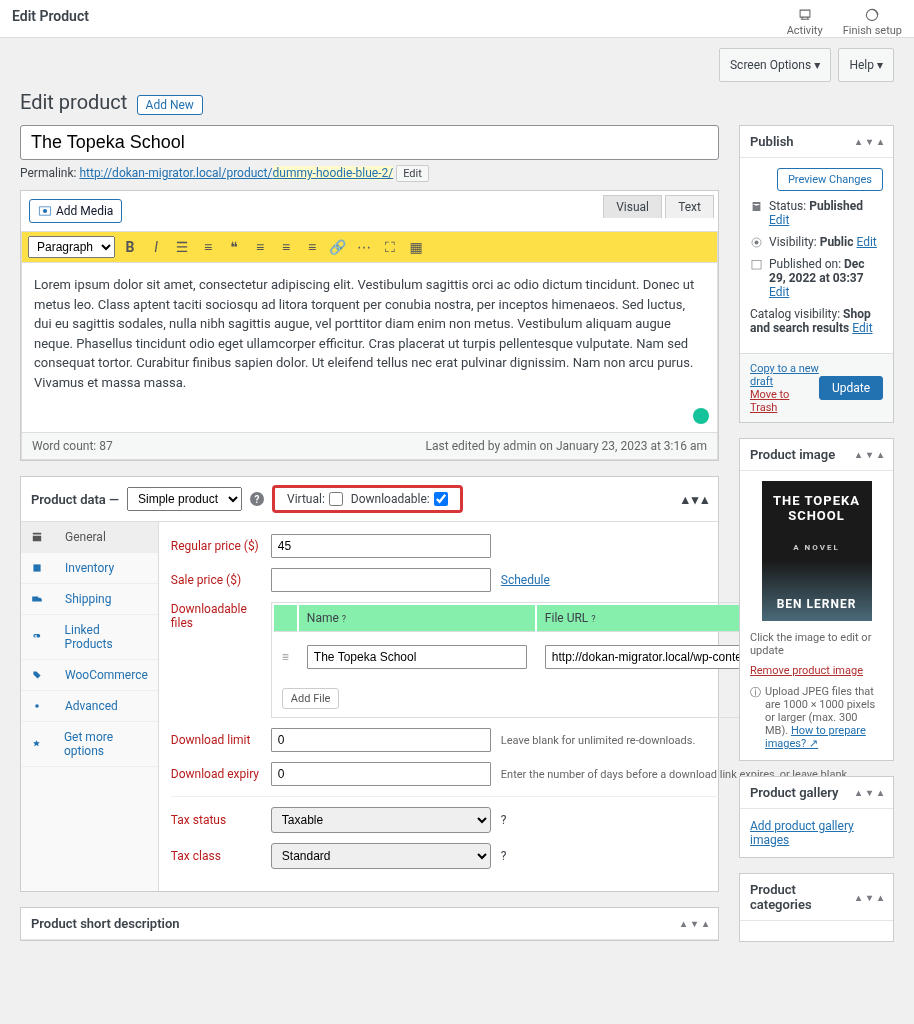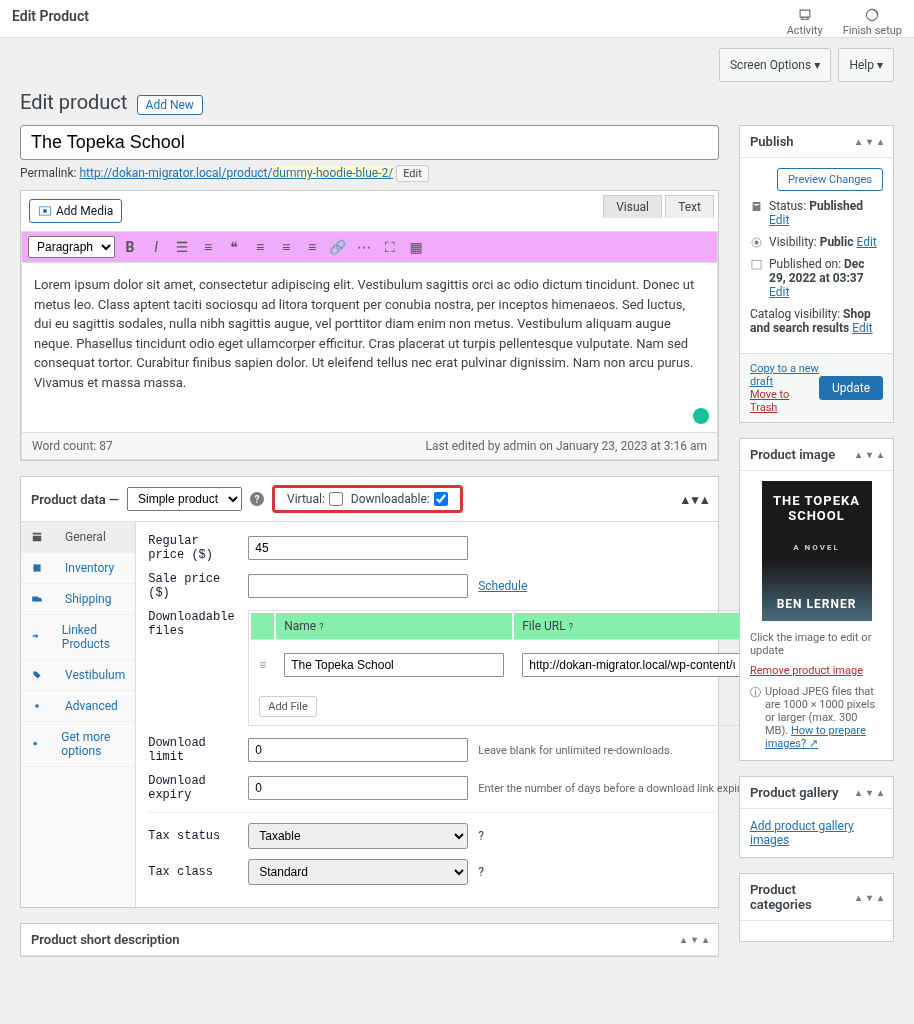--- a/index.html
+++ b/index.html
@@ -38,21 +38,21 @@
 .postbox-hd .ctrls { display: flex; gap: 6px; color: #787c82; }
 .postbox-hd .ctrls span { cursor: pointer; font-size: 10px; }
 .postbox-bd { padding: 10px; }
 
 .media-btn { border: 1px solid #2271b1; color: #0f172a; background: #fff; padding: 4px 8px; font-size: 12px; border-radius: 3px; cursor: pointer; display: inline-flex; align-items: center; gap: 4px; margin: 8px; }
 
 .editor-tabs { float: right; margin: 4px 4px 0 0; }
 .editor-tabs span { display: inline-block; padding: 4px 12px; border: 1px solid #ccc; border-bottom: none; background: #f0f0f1; font-size: 12px; cursor: pointer; }
 .editor-tabs span.active { background: #e5e5e5; }
 
-.toolbar { background: #f0abfc; border: 1px solid #ddd; padding: 4px 6px; display: flex; gap: 4px; align-items: center; clear: both; }
+.toolbar { background: #fde047; border: 1px solid #ddd; padding: 4px 6px; display: flex; gap: 4px; align-items: center; clear: both; }
 .toolbar select { font-size: 12px; padding: 2px 4px; }
 .toolbar .tb-btn { width: 22px; height: 22px; display: inline-flex; align-items: center; justify-content: center; cursor: pointer; color: #555; font-size: 14px; }
 
 .editor-body { min-height: 170px; padding: 12px; font-size: 13px; line-height: 1.5; border: 1px solid #ddd; border-top: none; background: #fff; position: relative; }
 .grammarly { position: absolute; right: 8px; bottom: 8px; width: 16px; height: 16px; background: #15c39a; border-radius: 50%; }
 .statusbar { display: flex; justify-content: space-between; font-size: 12px; color: #666; padding: 6px 10px; background: #f6f7f7; border: 1px solid #ddd; border-top: none; }
 
 .pdata-hd { display: flex; align-items: center; gap: 8px; padding: 8px 10px; border-bottom: 1px solid #ddd; font-weight: 600; }
 .pdata-hd select { font-size: 12px; padding: 3px 6px; }
 .pdata-hd .help { width: 14px; height: 14px; border-radius: 50%; background: #787c82; color:#fff; font-size:10px; display:inline-flex;align-items:center;justify-content:center; }
@@ -63,21 +63,21 @@
 
 .pdata-body { display: flex; }
 .pdata-tabs { width: 140px; border-right: 1px solid #ddd; background: #f9f9f9; }
 .pdata-tabs div { padding: 8px 10px; font-size: 12px; border-bottom: 1px solid #eee; display: flex; align-items: center; gap: 22px; cursor: pointer; }
 .pdata-tabs div.active { background: #eee; color: #555; }
 .pdata-tabs div:not(.active) { color: #2271b1; }
 .pdata-tabs svg { width: 12px; height: 12px; }
 
 .pdata-content { flex: 1; padding: 12px; font-size: 12px; }
 .form-row { display: flex; align-items: center; margin-bottom: 10px; gap: 10px; }
-.form-row label { width: 90px; color: #0f172a; font-family: Liberation Mono, monospace; }
+.form-row label { width: 90px; color: #b91c1c; }
 .form-row input[type=text] { padding: 4px 6px; border: 1px solid #8c8f94; border-radius: 1px; font-size: 12px; width: 220px; }
 .form-row input.short { width: 220px; }
 .form-row select { padding: 4px 6px; border: 1px solid #8c8f94; border-radius: 3px; width: 220px; font-size: 12px; }
 .form-row .hint { font-size: 11px; color: #666; flex: 1; }
 
 .dl-table { width: 100%; border: 1px solid #ddd; }
 .dl-table th { text-align: left; font-weight: 400; font-size: 12px; padding: 6px 8px; background: #86efac; border-bottom: 1px solid #ddd; }
 .dl-table td { padding: 6px 8px; font-size: 12px; }
 .dl-table input { width: 100%; padding: 4px; border: 1px solid #8c8f94; border-radius: 3px; font-size: 12px; }
 .dl-table .drag { color: #999; text-align: center; cursor: move; }
@@ -229,21 +229,21 @@
             <div>
                 <svg viewBox="0 0 20 20" fill="currentColor">
                   <path d="M7 5a3 3 0 000 6h1V9H7a1 1 0 010-2h3v4h3a3 3 0 000-6H7z"></path>
                 </svg>
                 <span>Linked Products</span>
               </div>
             <div>
                 <svg viewBox="0 0 20 20" fill="currentColor">
                   <path d="M4 4h5l7 7-5 5-7-7z"></path>
                 </svg>
-                <span>Vestibulum</span>
+                <span>WooCommerce</span>
               </div>
             <div>
                 <svg viewBox="0 0 20 20" fill="currentColor">
                   <circle cx="10" cy="10" r="3"></circle>
                   <path d="M10 2v3M10 15v3M2 10h3M15 10h3"></path>
                 </svg>
                 <span>Advanced</span>
               </div>
             <div>
                 <svg viewBox="0 0 20 20" fill="currentColor">

